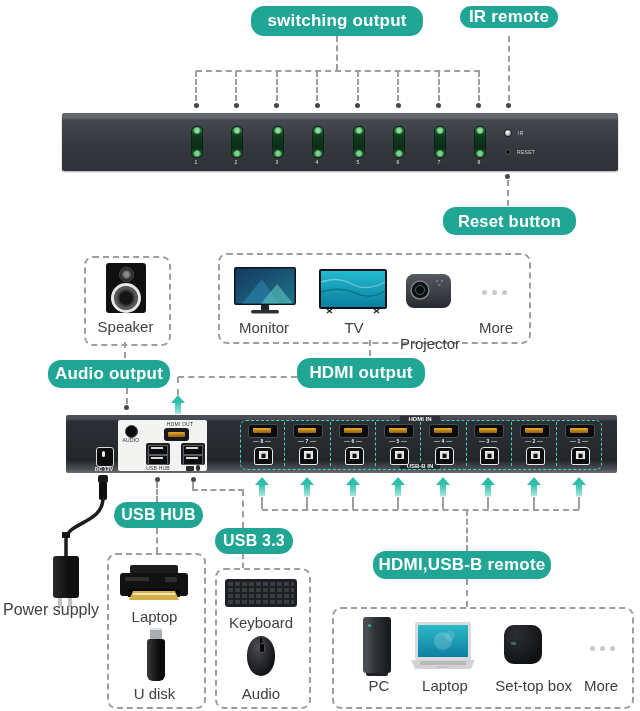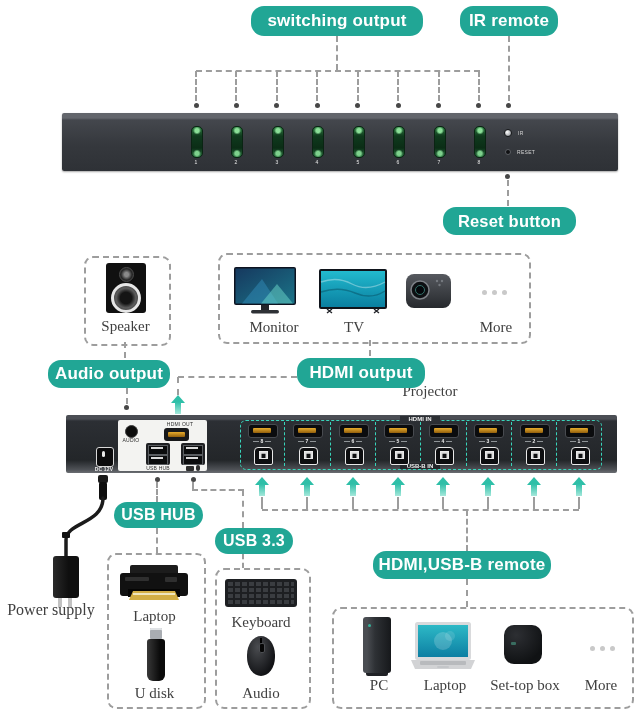--- a/index.html
+++ b/index.html
@@ -9,21 +9,21 @@
   
   .pill{position:absolute;background:#21a695;color:#fff;border-radius:13px;
         display:flex;align-items:center;justify-content:center;
         font-weight:bold;font-size:16.5px;letter-spacing:.2px;white-space:nowrap;}
   
   .vd{position:absolute;width:0;border-left:2px dashed #9d9d9d;}
   .hd{position:absolute;height:0;border-top:2px dashed #9d9d9d;}
   .dot{position:absolute;width:5px;height:5px;border-radius:50%;background:#474747;}
   
   .gbox{position:absolute;border:2px dashed #9d9d9d;border-radius:9px;}
-  .cap{position:absolute;font-size:15px;color:#404040;text-align:center;font-family:Liberation Serif, serif;}
+  .cap{position:absolute;font-size:15px;color:#404040;text-align:center;}
   
   .uar{position:absolute;width:14px;height:19px;}
   .uar::before{content:"";position:absolute;left:0;top:0;width:0;height:0;
     border-left:7px solid transparent;border-right:7px solid transparent;
     border-bottom:8px solid #2ebfa8;}
   .uar::after{content:"";position:absolute;left:4px;top:7px;width:6px;height:12px;
     background:linear-gradient(180deg,#2ebfa8,#a5e8db);}
   
   .fpanel{position:absolute;left:62px;top:113px;width:556px;height:58px;border-radius:2px;
     background:linear-gradient(180deg,#63666c 0,#63666c 5px,#44474d 7px,#35383d 55%,#2e3136 100%);
@@ -92,21 +92,21 @@
   .hout::after{content:"";position:absolute;left:4px;top:3.5px;width:17px;height:5px;border-radius:1px;
     background:linear-gradient(180deg,#e7ab2d,#925f0c);}
   .kmglyph{position:absolute;display:flex;gap:2px;align-items:center;}
   .kmglyph i{display:block;width:8px;height:5px;background:#2e2e2e;border-radius:1px;}
   .kmglyph b{display:block;width:4px;height:6px;background:#2e2e2e;border-radius:2px;}
 </style>
 </head>
 <body>
 
 <div class="pill" style="left:251px;top:6px;width:172px;height:30px;font-size:17px;">switching output</div>
-<div class="pill" style="left:460px;top:6px;width:98px;height:30px;font-size:17px;">IR remote</div>
+<div class="pill" style="left:460px;top:6px;width:98px;height:22px;font-size:17px;">IR remote</div>
 
 <div class="vd" style="left:336px;top:36px;height:34px;"></div>
 <div class="hd" style="left:196px;top:70px;width:284px;"></div>
 <div class="vd" style="left:195px;top:71px;height:30px;"></div>
 <div class="vd" style="left:235px;top:71px;height:30px;"></div>
 <div class="vd" style="left:276px;top:71px;height:30px;"></div>
 <div class="vd" style="left:316px;top:71px;height:30px;"></div>
 <div class="vd" style="left:357px;top:71px;height:30px;"></div>
 <div class="vd" style="left:397px;top:71px;height:30px;"></div>
 <div class="vd" style="left:438px;top:71px;height:30px;"></div>
@@ -196,23 +196,23 @@
     <circle cx="14" cy="16" r="4.5" fill="#04060a" stroke="#34716a" stroke-width="1"></circle>
     <circle cx="31" cy="7" r="1.2" fill="#75797f"></circle>
       <circle cx="36" cy="7" r="1.2" fill="#75797f"></circle>
     <circle cx="33.5" cy="11" r="1.2" fill="#75797f"></circle>
   </svg>
   <div class="mdots" style="left:262px;top:35px;">
       <i></i>
       <i></i>
       <i></i>
     </div>
-  <div class="cap" style="left:14px;top:64px;width:80px;">Monitor</div>
+  <div class="cap" style="left:4px;top:64px;width:80px;">Monitor</div>
   <div class="cap" style="left:94px;top:64px;width:80px;">TV</div>
-  <div class="cap" style="left:170px;top:80px;width:80px;margin-top:48px;">Projector</div>
+  <div class="cap" style="left:170px;top:80px;width:80px;">Projector</div>
   <div class="cap" style="left:246px;top:64px;width:60px;">More</div>
 </div>
 
 <div class="vd" style="left:124px;top:342px;height:16px;"></div>
 <div class="pill" style="left:48px;top:360px;width:122px;height:28px;font-size:17px;">Audio output</div>
 <div class="vd" style="left:126px;top:388px;height:16px;"></div>
 <div class="dot" style="left:124px;top:405px;"></div>
 
 <div class="vd" style="left:369px;top:340px;height:16px;"></div>
 <div class="pill" style="left:297px;top:358px;width:128px;height:30px;font-size:17px;">HDMI output</div>
@@ -398,15 +398,15 @@
     <rect x="27" y="44" width="12" height="2" rx="1" fill="#c4c6c9"></rect>
   </svg>
   <div class="stb" style="left:170px;top:16px;"></div>
   <div class="mdots" style="left:256px;top:37px;">
       <i></i>
       <i></i>
       <i></i>
     </div>
   <div class="cap" style="left:15px;top:68px;width:60px;">PC</div>
   <div class="cap" style="left:76px;top:68px;width:70px;">Laptop</div>
-  <div class="cap" style="left:144px;top:68px;width:94px;">Set-top box</div>
+  <div class="cap" style="left:144px;top:68px;width:94px;text-align:right;">Set-top box</div>
   <div class="cap" style="left:238px;top:68px;width:58px;">More</div>
 </div>
 
 </body></html>

